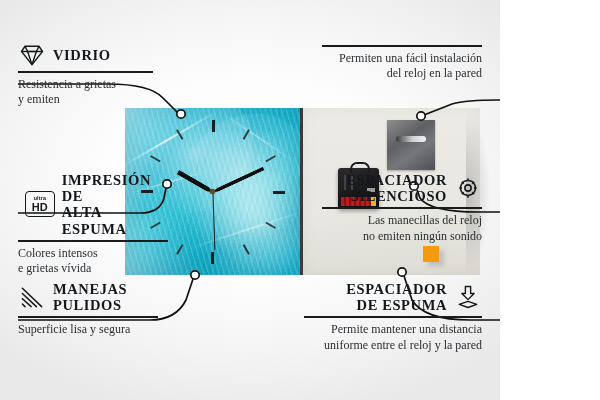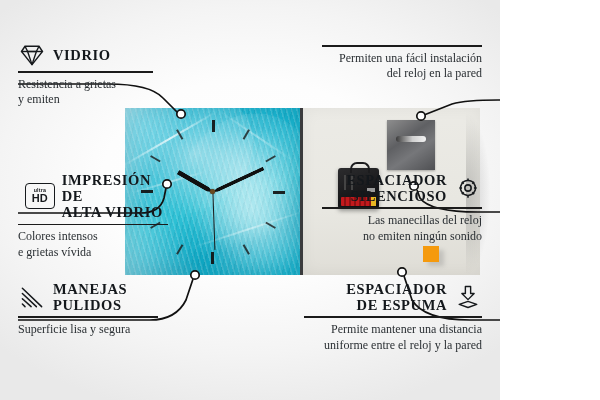--- a/index.html
+++ b/index.html
@@ -236,21 +236,21 @@
   </div>
 
   <div class="callout left" style="left:18px;top:172px;width:150px;">
     <div class="head">
       <span class="hd-box">
         <span class="u">ultra</span>
         <span class="h">HD</span>
       </span>
       <span class="title">
         <span>IMPRESIÓN DE</span>
-        <span class="l2">ALTA VIDRIO</span>
+        <span class="l2">ALTA ESPUMA</span>
       </span>
     </div>
     <div class="rule"></div>
     <div class="desc">
       <span>Colores intensos</span><br>
       <span>e grietas vívida</span>
     </div>
   </div>
 
   <div class="callout left" style="left:18px;top:281px;width:140px;">

